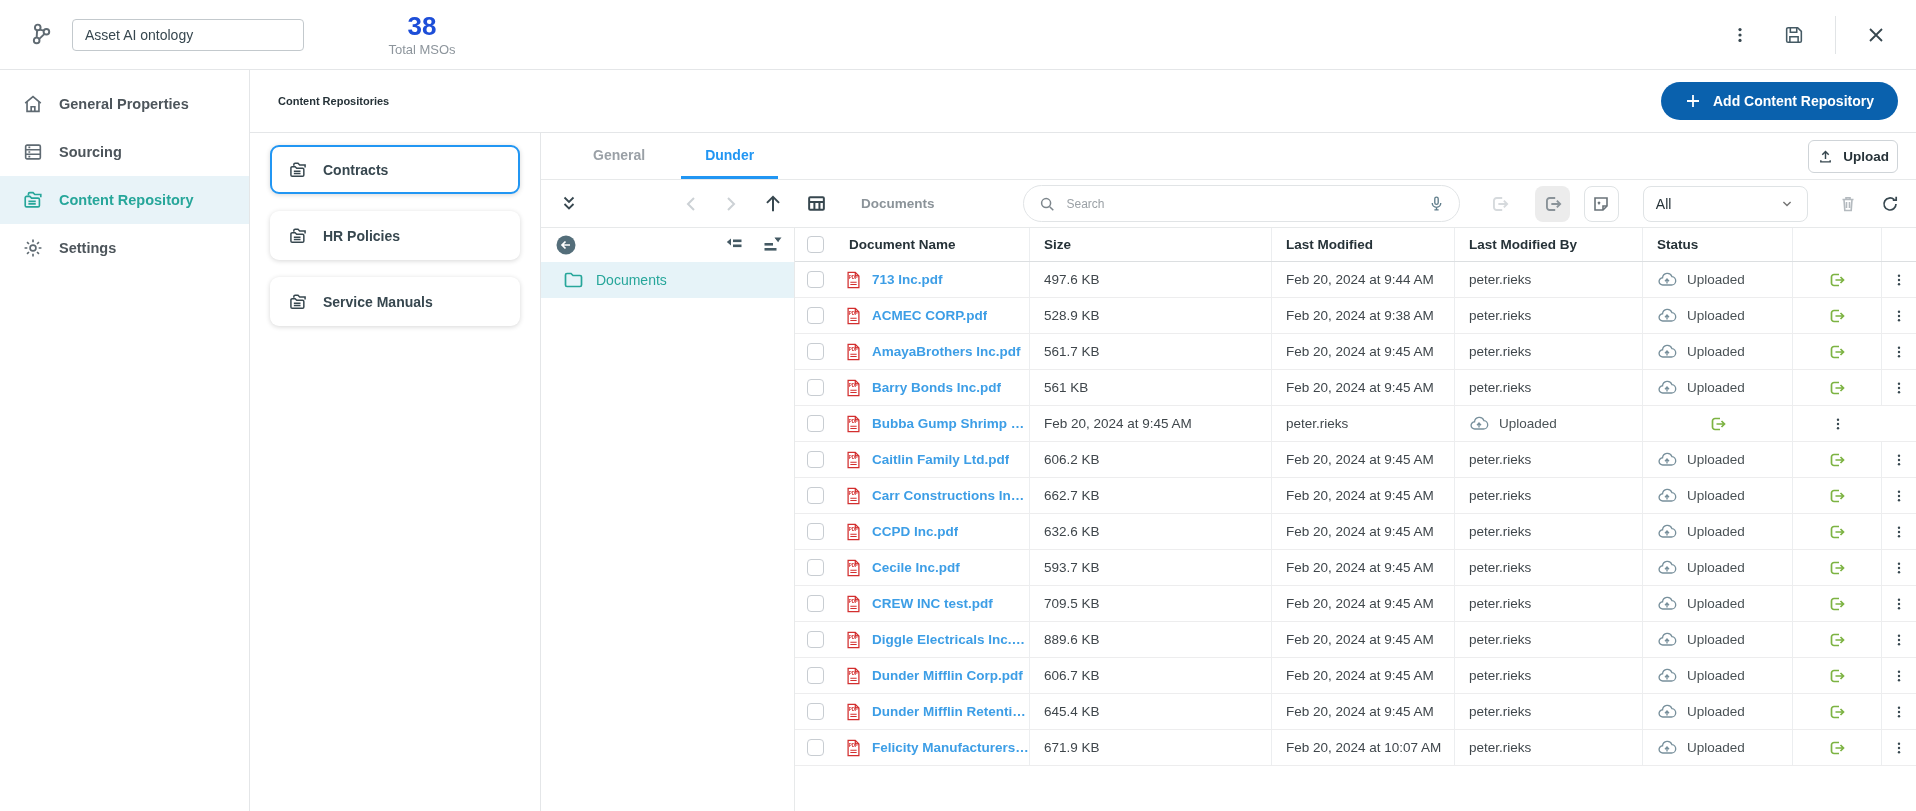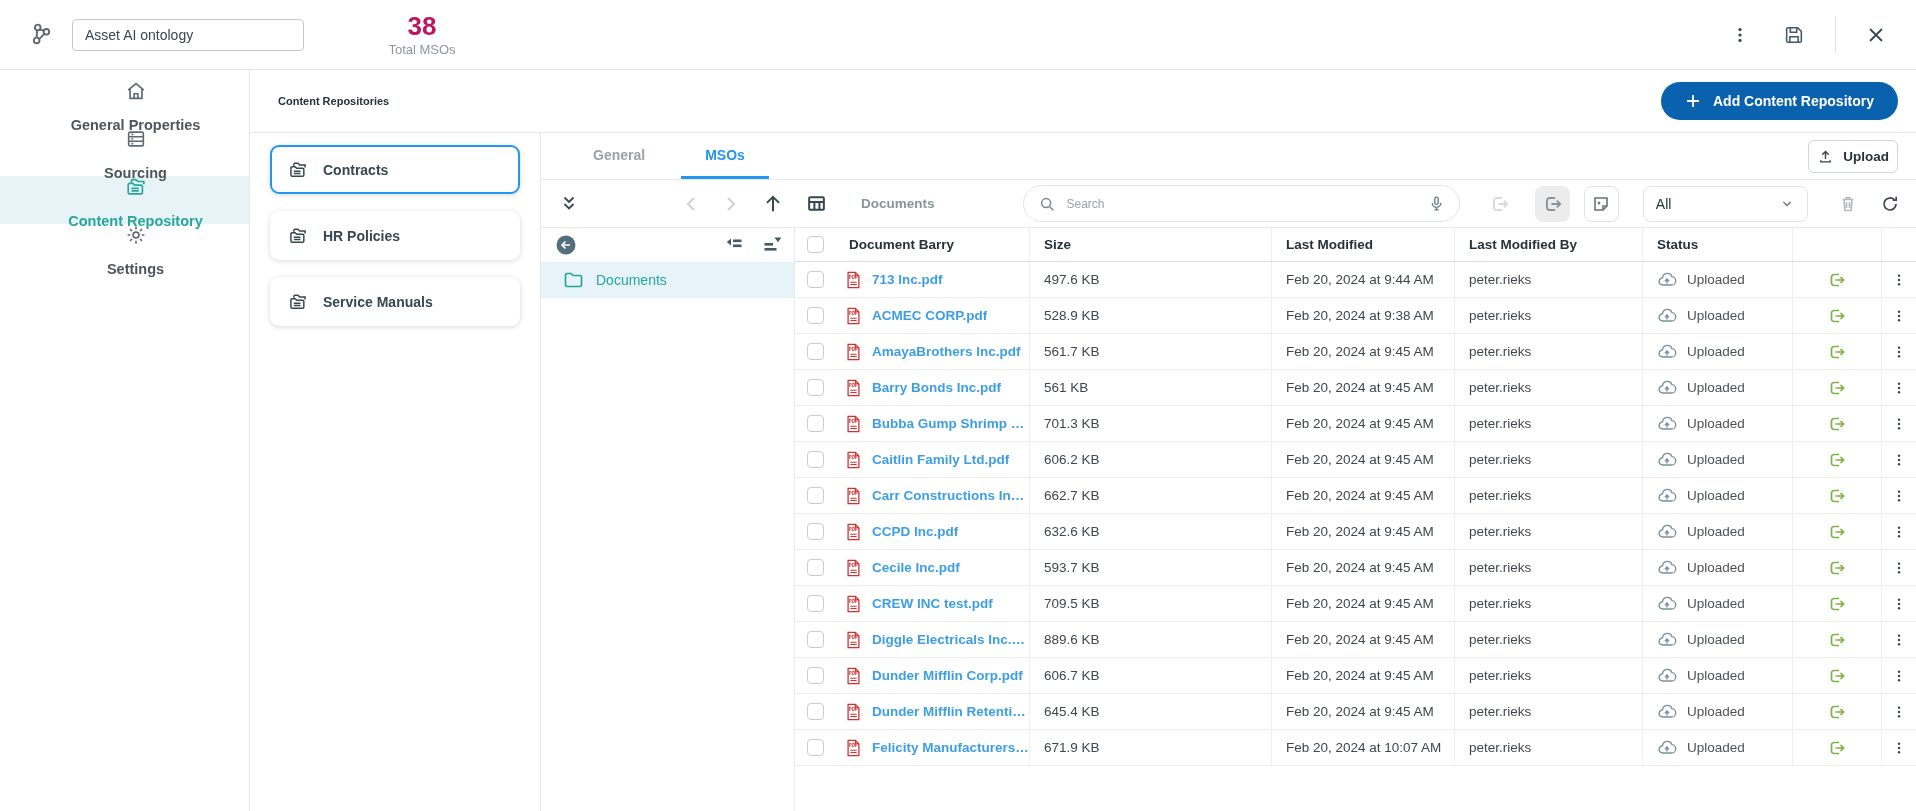--- a/index.html
+++ b/index.html
@@ -15,34 +15,34 @@
     position:absolute; left:0; top:0; width:1916px; height:70px;
     border-bottom:1px solid #e4e6e8; display:flex; align-items:center;
     padding:0 26px 0 28px; background:#fff; z-index:5;
   }
   .ontology-input {
     margin-left:18px; width:232px; height:32px; border:1px solid #c3c9cd;
     border-radius:4px; padding:0 12px; font-size:14px; color:#37474f;
     font-family:"Liberation Sans",sans-serif; outline:none;
   }
   .mso-block { margin-left:58px; width:120px; text-align:center; }
-  .mso-value { font-size:26px; font-weight:bold; color:#be185d; line-height:26px; }
+  .mso-value { font-size:26px; font-weight:bold; color:#1d4ed8; line-height:26px; }
   .mso-label { font-size:13px; color:#8d959c; margin-top:3px; }
   .topbar-right { margin-left:auto; display:flex; align-items:center; gap:26px; }
   .icon-btn { background:none; border:none; cursor:pointer; display:flex; align-items:center; justify-content:center; padding:4px; }
   .v-divider { width:1px; height:38px; background:#e1e4e6; }
 
   
   .sidebar {
     position:absolute; left:0; top:70px; width:250px; bottom:0;
     border-right:1px solid #e4e6e8; background:#fff; padding-top:10px;
   }
   .side-item {
     height:48px; display:flex; align-items:center; gap:15px; padding-left:22px;
-    font-size:14.5px; font-weight:600; color:#4d555b; cursor:pointer;flex-direction:column;
+    font-size:14.5px; font-weight:600; color:#4d555b; cursor:pointer;
   }
   .side-item.selected { color:#26a69a; background:#e8f3f8; }
   .side-item.selected svg { stroke:#26a69a; }
 
   
   .main-header {
     position:absolute; left:250px; top:70px; right:0; height:63px;
     border-bottom:1px solid #e4e6e8; display:flex; align-items:center;
     padding:0 18px 0 28px; background:#fff;
   }
@@ -267,21 +267,21 @@
   </div>
 </div>
 
 <div class="files-panel">
 
   <div class="tabs-row">
     <div class="tab">
       <span>General</span>
     </div>
     <div class="tab active">
-      <span>MSOs</span>
+      <span>Dunder</span>
     </div>
     <button class="upload-btn">
       <span>
         <svg width="17" height="17" viewBox="0 0 20 20" fill="none" stroke="#37474f" stroke-width="1.7">
           <path d="M10 13V4.5M6.2 8L10 4.2 13.8 8"></path>
             <path d="M4.5 14.5v1.8h11v-1.8"></path>
         </svg>
       </span>
       <span>Upload</span>
     </button>
@@ -438,21 +438,21 @@
         </span>
         <span>Documents</span>
       </div>
     </div>
 
     <div class="table-area">
       <div class="grid-row thead">
         <div class="c center">
           <div class="checkbox"></div>
         </div>
-        <div class="c sep">Document Barry</div>
+        <div class="c sep">Document Name</div>
         <div class="c sep">Size</div>
         <div class="c sep">Last Modified</div>
         <div class="c sep">Last Modified By</div>
         <div class="c sep">Status</div>
         <div class="c sep"></div>
         <div class="c"></div>
       </div>
       <div>
   <div class="grid-row trow">
     <div class="c center">
@@ -662,21 +662,20 @@
       <span>
         <svg width="17" height="18" viewBox="0 0 18 20" fill="none" stroke="#d32f2f" stroke-width="1.4">
           <path d="M3 1.5h8l4 4v13H3z"></path>
                   <path d="M11 1.5v4h4"></path>
           <text x="3.6" y="8.6" font-size="5" font-weight="bold" fill="#d32f2f" stroke="none" font-family="Liberation Sans, sans-serif">PDF</text>
           <path d="M5.5 12.5h7M5.5 15h7" stroke-width="1.2"></path>
         </svg>
       </span>
       <span class="file-link">Bubba Gump Shrimp Co....</span>
     </div>
-    <div class="c sep">701.3 KB</div>
     <div class="c sep">Feb 20, 2024 at 9:45 AM</div>
     <div class="c sep">peter.rieks</div>
     <div class="c sep status-cell">
       <span>
         <svg width="20" height="20" viewBox="0 0 22 22" fill="none" stroke="#78909c" stroke-width="1.5">
           <path d="M6.5 16.5a4 4 0 0 1-.4-8A5.3 5.3 0 0 1 16.4 7.3a3.6 3.6 0 0 1-.9 9.2h-9z"></path>
           <path d="M11 14.8v-4.3M8.8 12.3L11 10l2.2 2.3"></path>
         </svg>
       </span>
       <span>Uploaded</span>

